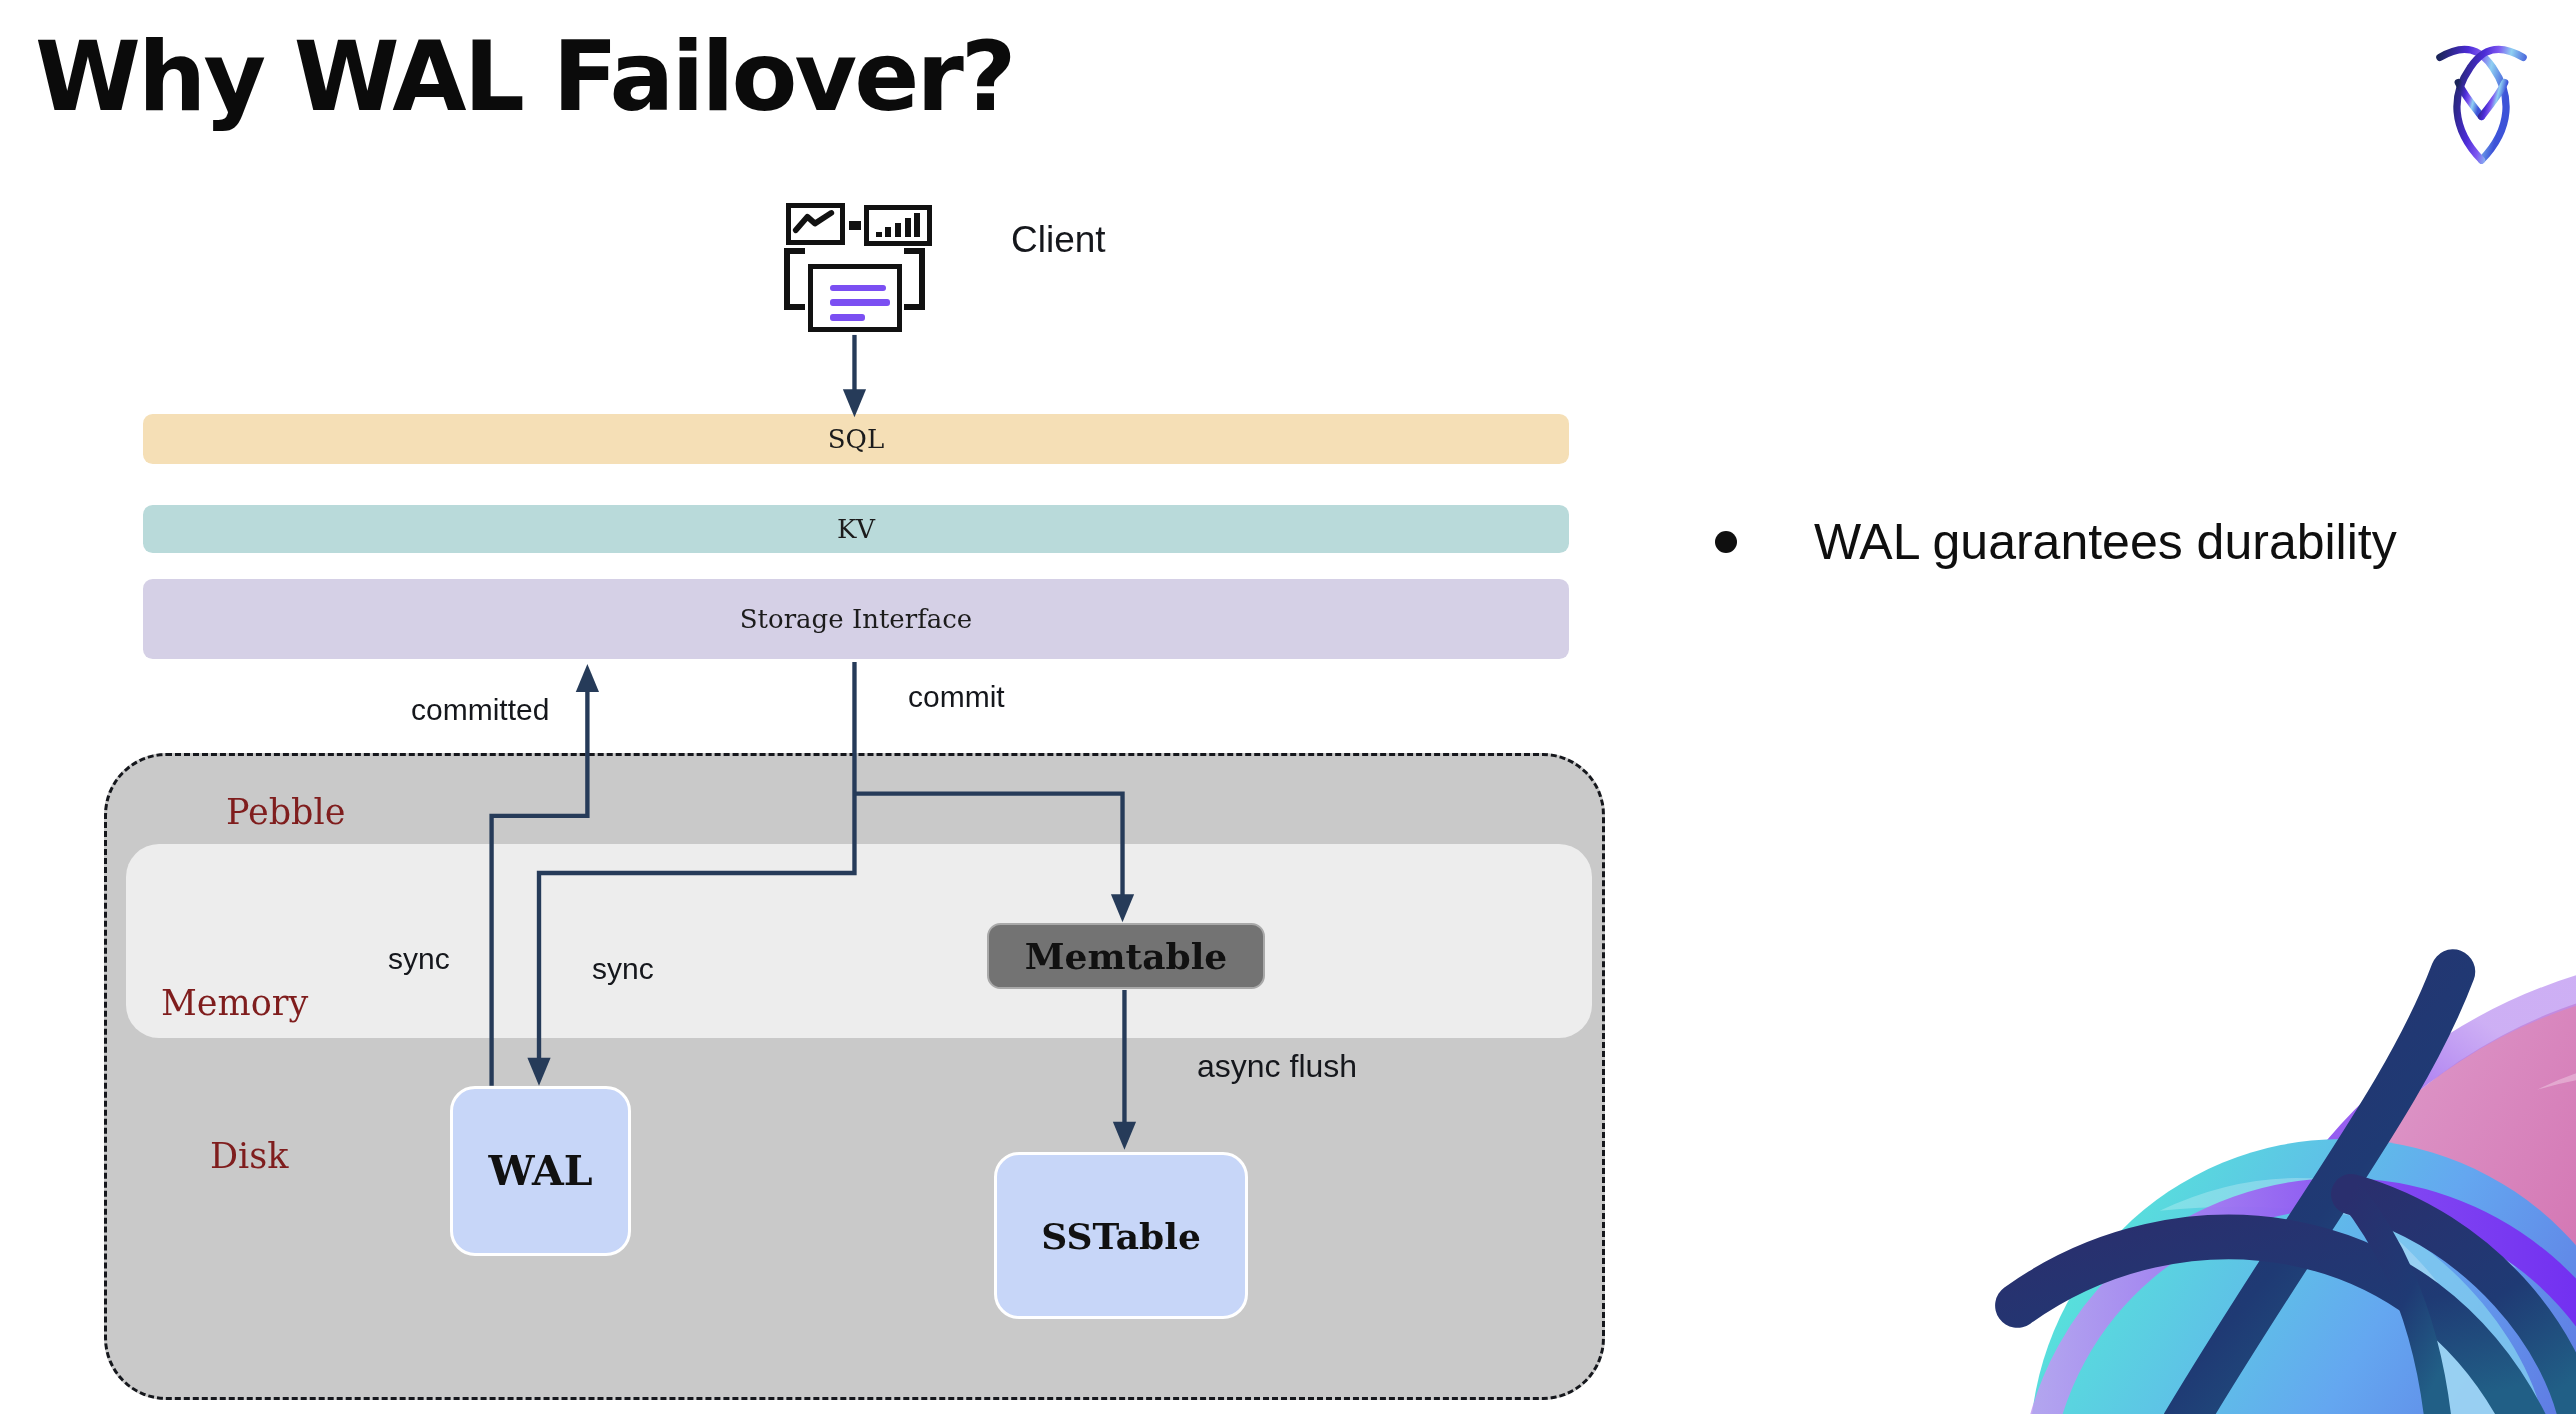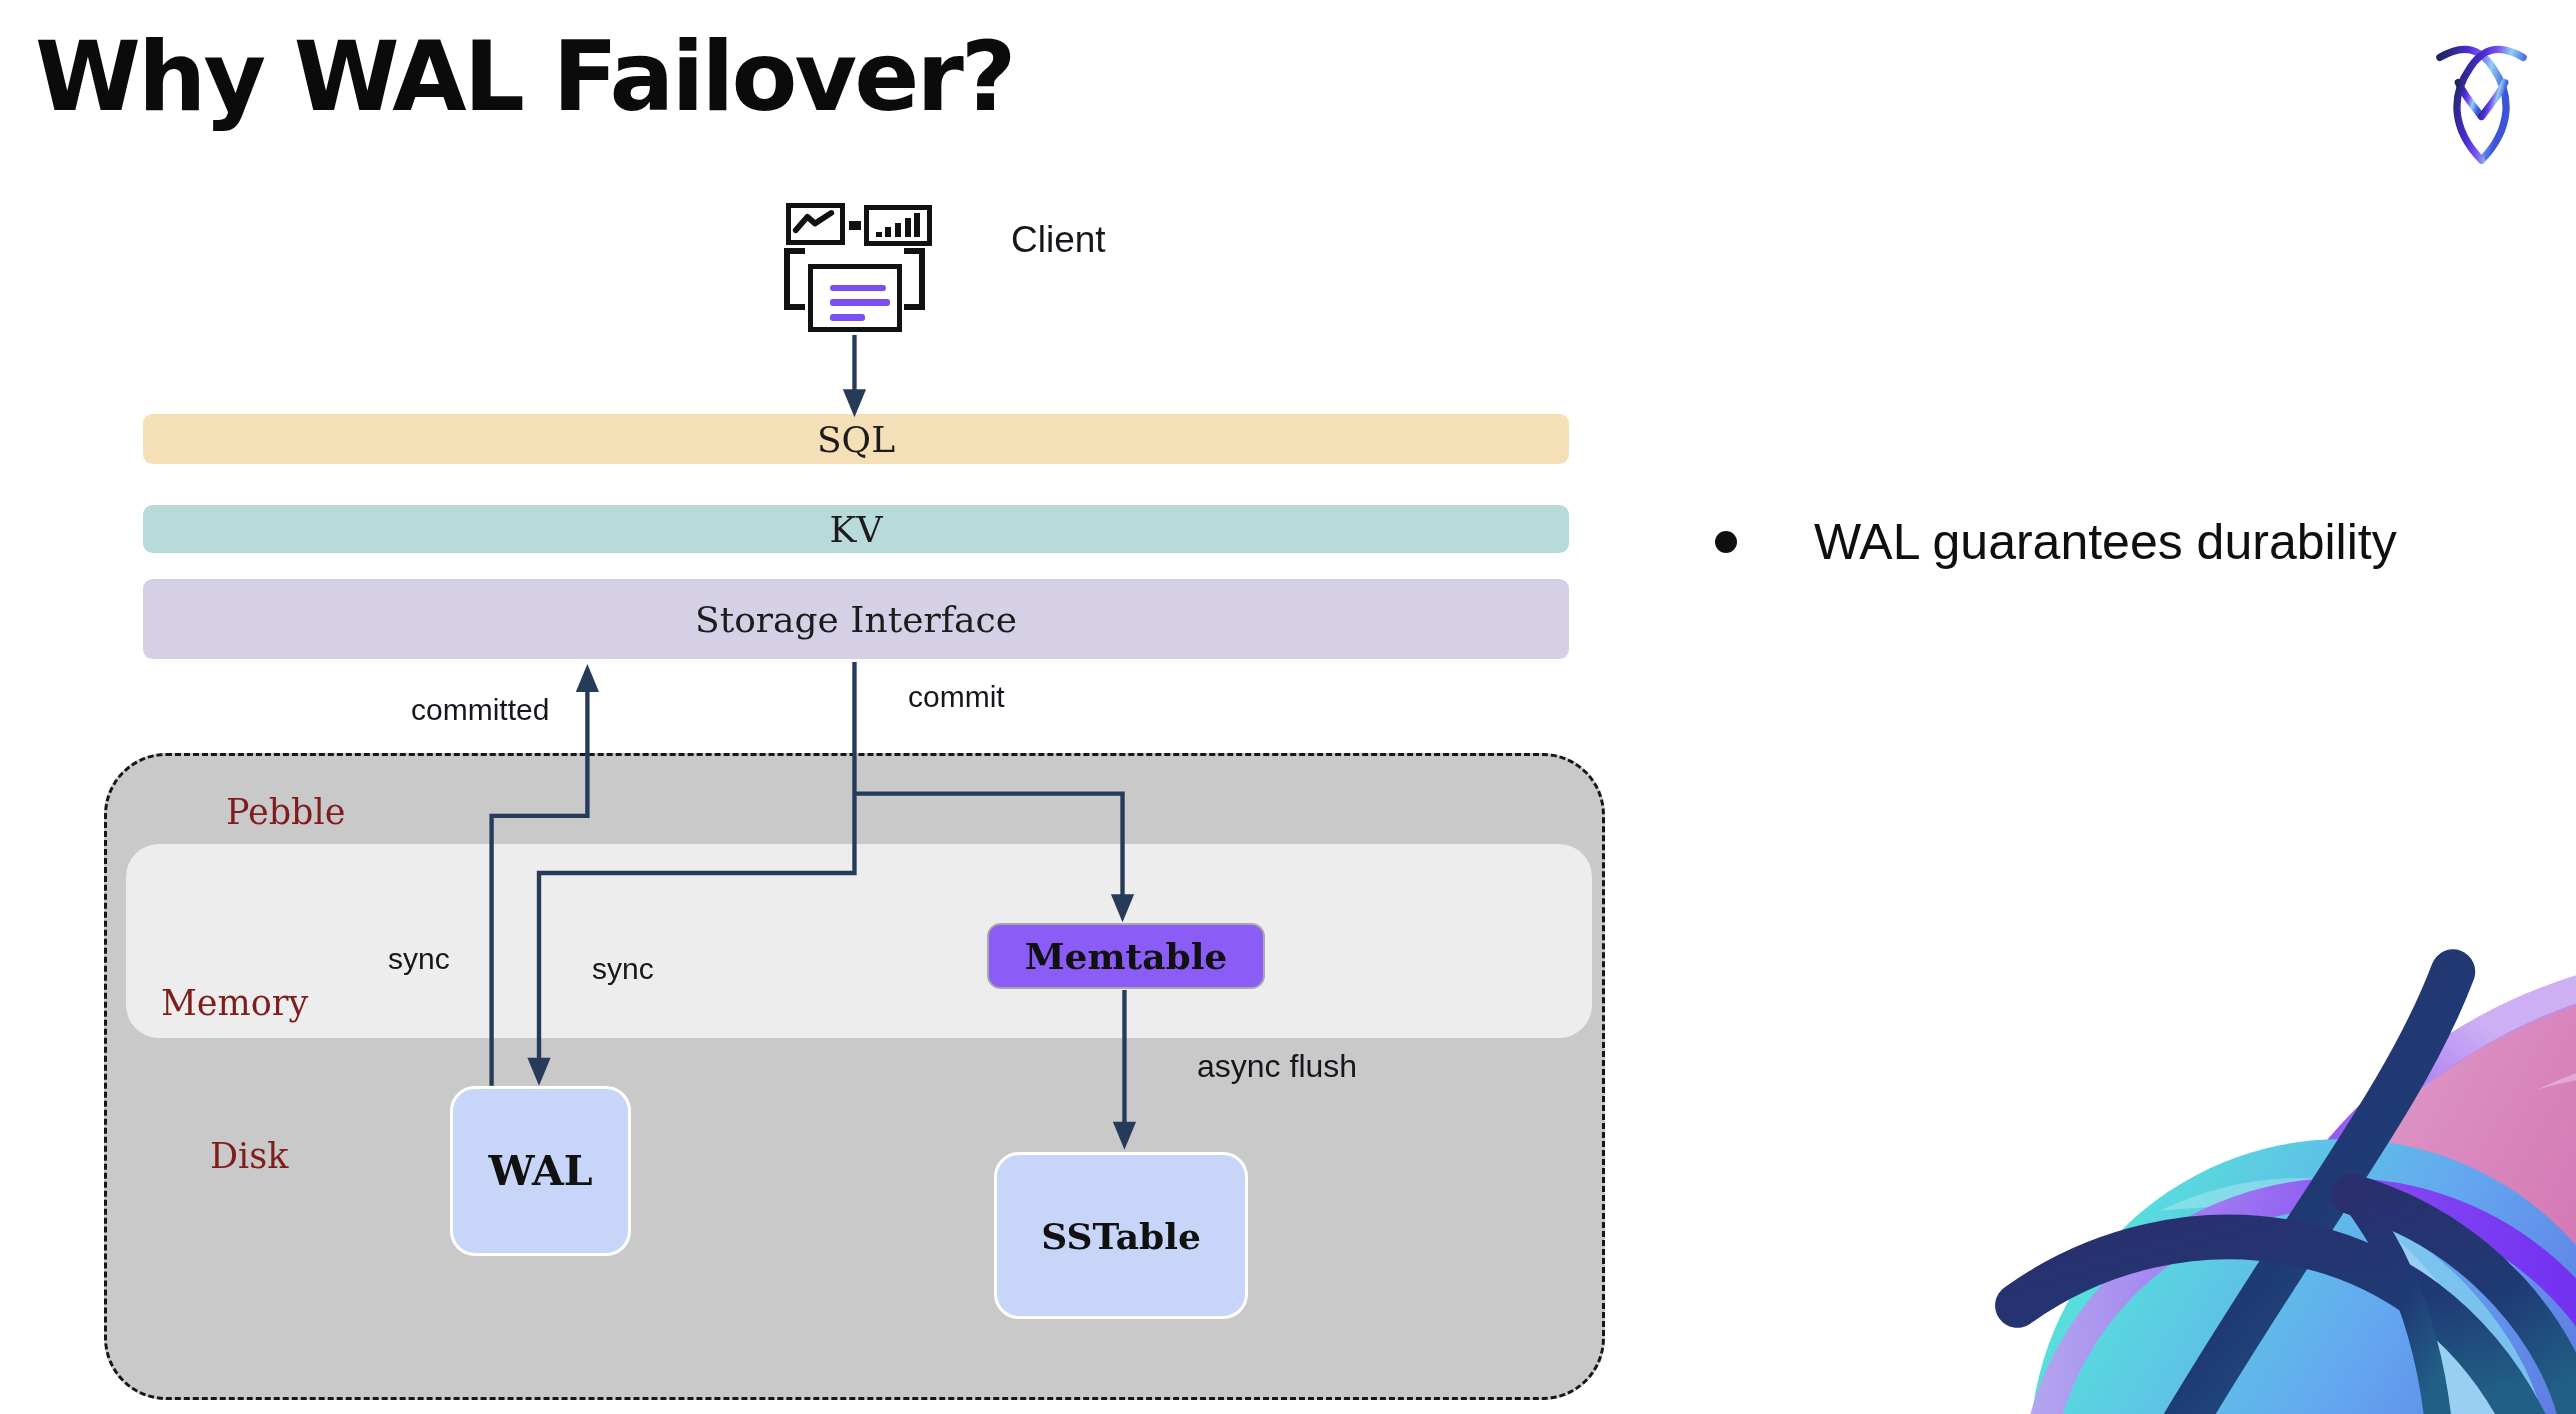--- a/index.html
+++ b/index.html
@@ -7,38 +7,38 @@
               font-family:"Liberation Sans", sans-serif; }
   .abs { position:absolute; }
 
   
   .title { left:35px; top:21px; font-family:"DejaVu Sans", sans-serif;
            font-weight:700; font-size:96px; letter-spacing:-2.9px; color:#0b0b0b; }
 
   
   .bar { left:143px; width:1426px; border-radius:9.7px;
          display:flex; align-items:center; justify-content:center;
-         font-family:"DejaVu Serif", serif; font-size:36px; color:#1c1c1c; }
+         font-family:"DejaVu Serif", serif; font-size:26px; color:#1c1c1c; }
   .bar-sql     { top:414px; height:50px; background:#f5dfb6; }
   .bar-kv      { top:505px; height:48px; background:#b9dada; }
   .bar-storage { top:579px; height:80px; background:#d5d0e6; }
 
   
   .pebble { left:104px; top:753px; width:1501px; height:647px; background:#c9c9c9;
             border:3.9px dashed #15171c; border-radius:62px; }
   .memband { left:126px; top:844px; width:1466px; height:194px;
              background:#ededed; border-radius:33px; }
   .zonelabel { font-family:"DejaVu Serif", serif; font-size:35px; color:#7f1d1d; }
 
   
   .bluebox { display:flex; align-items:center; justify-content:center;
              font-family:"DejaVu Serif", serif; font-weight:700; color:#111; }
   .wal      { left:450px;  top:1086px; width:181px; height:170px; background:#c7d6f8;
               border:3.9px solid #ffffff; border-radius:25px; font-size:41px; }
-  .memtable { left:987px; top:923px;  width:278px; height:66px;  background:#8b5cf6;
+  .memtable { left:987px; top:923px;  width:278px; height:66px;  background:#737373;
               border:2.9px solid #a9a9a9; border-radius:13.5px; font-size:36px; }
   .sstable  { left:994px; top:1152px; width:254px; height:167px; background:#c7d6f8;
               border:3.9px solid #ffffff; border-radius:25px; font-size:36px; }
 
   
   .alabel { font-size:30px; color:#15171c; }
   .lbl-committed { left:411px;  top:693px; }
   .lbl-commit    { left:908px;  top:680px; }
   .lbl-sync1     { left:388px;  top:942px; }
   .lbl-sync2     { left:592px;  top:952px; }

